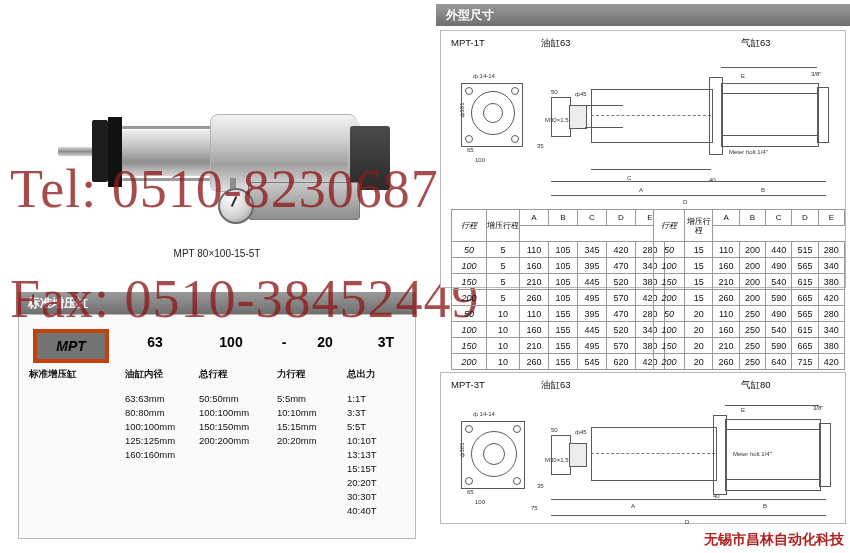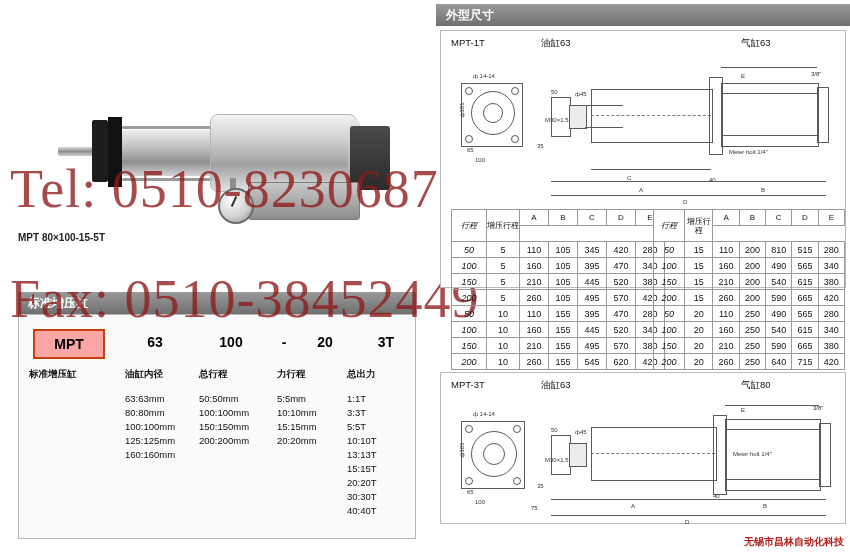--- a/index.html
+++ b/index.html
@@ -10,22 +10,22 @@
     position:relative;
     overflow:hidden;
   }
   .page{position:absolute;inset:0;}
 
   
   .left{position:absolute;left:0;top:0;width:432px;height:553px;}
 
   .photo-box{position:absolute;left:18px;top:32px;width:398px;height:200px;}
   .photo-caption{
-    position:absolute;left:18px;top:232px;width:398px;
-    text-align:left;font-size:10px;color:#222;font-weight:bold;
+    position:absolute;left:18px;top:248px;width:398px;
+    text-align:center;font-size:10px;color:#222;
   }
 
   
   .cyl{position:absolute;left:40px;top:60px;width:330px;height:130px;}
   .rod{position:absolute;left:0;top:55px;width:36px;height:9px;
        background:linear-gradient(to bottom,#d9d9d9,#8e8e8e,#cfcfcf);border-radius:2px;}
   .endcap{position:absolute;left:34px;top:28px;width:16px;height:62px;background:#1d1d1d;border-radius:2px;}
   .blk2{position:absolute;left:50px;top:25px;width:14px;height:70px;background:#111;}
   .tube{position:absolute;left:64px;top:38px;width:90px;height:46px;
         background:linear-gradient(to bottom,#efefef,#bdbdbd 40%,#8f8f8f 70%,#d5d5d5);border-radius:3px;}
@@ -53,21 +53,21 @@
   }
   .order-box{
     position:absolute;left:18px;top:314px;width:398px;height:225px;
     border:1px solid #b9b9b9;background:#fafafa;box-sizing:border-box;
   }
   .code-row{position:absolute;left:10px;top:14px;width:378px;height:26px;}
   .code-cell{
     position:absolute;top:0;height:26px;line-height:26px;text-align:center;
     font-weight:bold;font-size:14px;color:#000;
   }
-  .code-cell.boxed{border:2px solid #c2410c;background:#fca5a5;}
+  .code-cell.boxed{border:4px solid #c2410c;background:#737373;font-style:italic;}
   .desc-row{position:absolute;left:10px;top:52px;width:378px;}
   .desc-col{position:absolute;top:0;font-size:9.5px;color:#111;line-height:14px;}
   .desc-col .hdr{font-weight:bold;margin-bottom:11px;display:block;}
 
   
   .wm{
     position:absolute;left:10px;font-family:"Liberation Serif",serif;
     color:#8f1a1a;opacity:.78;font-size:54px;white-space:nowrap;letter-spacing:1px;
     font-weight:500;pointer-events:none;
   }
@@ -98,21 +98,21 @@
   .dim{position:absolute;font-size:6px;color:#333;}
 
   
   .tbl{position:absolute;border-collapse:collapse;font-size:9px;}
   .tbl td,.tbl th{border:1px solid #999;padding:0;text-align:center;height:15px;width:28px;color:#111;}
   .tbl th{background:#fff;font-weight:normal;font-size:8px;line-height:9px;}
   .tbl td.first,.tbl th.first{width:34px;font-style:italic;}
   .tbl td.sec,.tbl th.sec{width:32px;}
 
   .corner-note{
-    position:absolute;right:6px;bottom:4px;font-size:10px;color:#1b3f8f;font-weight:bold;
+    position:absolute;right:6px;bottom:4px;font-size:14px;color:#1b3f8f;font-weight:bold;
   }
   .cn2{color:#b32020;}
 </style>
 </head>
 <body>
 
 <div class="page">
 
   <div class="left">
 
@@ -354,21 +354,21 @@
               <td style="border:none;"></td>
               <td style="border:none;"></td>
               <td style="border:none;"></td>
               <td style="border:none;"></td>
             </tr>
         <tr>
           <td class="first">50</td>
           <td class="sec">15</td>
           <td>110</td>
           <td>200</td>
-          <td>810</td>
+          <td>440</td>
           <td>515</td>
           <td>280</td>
         </tr>
         <tr>
           <td class="first">100</td>
           <td class="sec">15</td>
           <td>160</td>
           <td>200</td>
           <td>490</td>
           <td>565</td>

